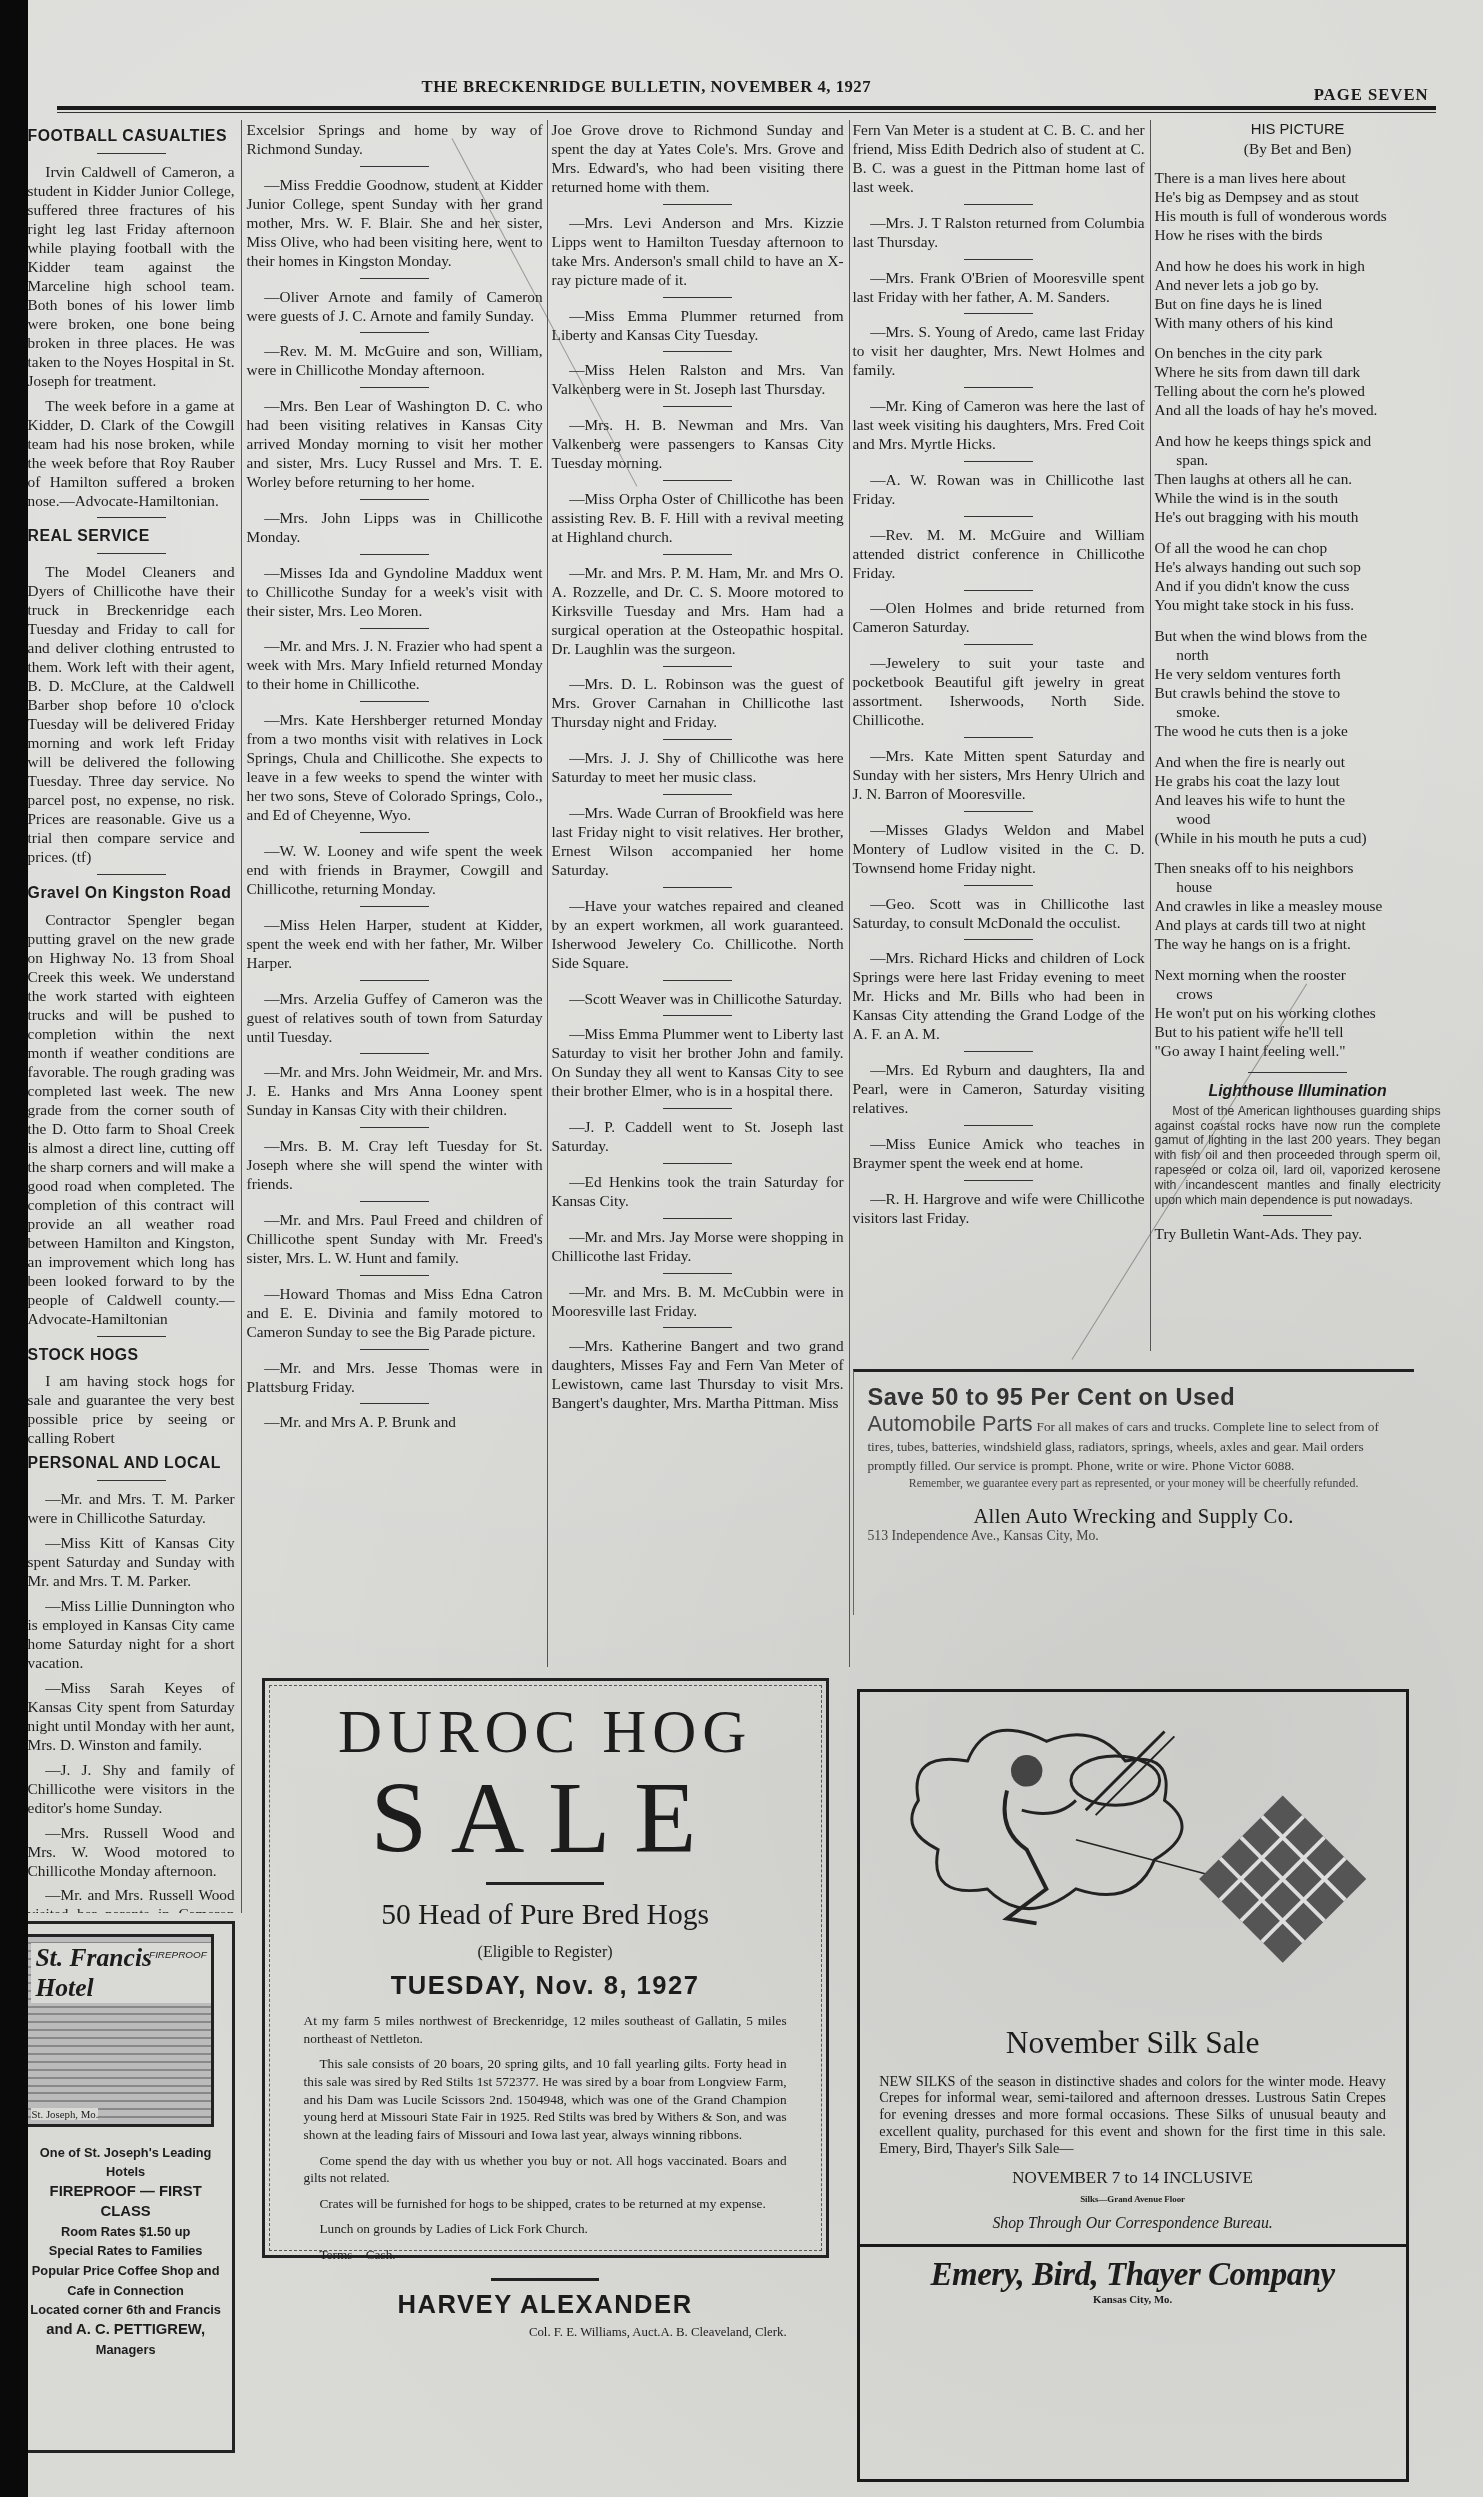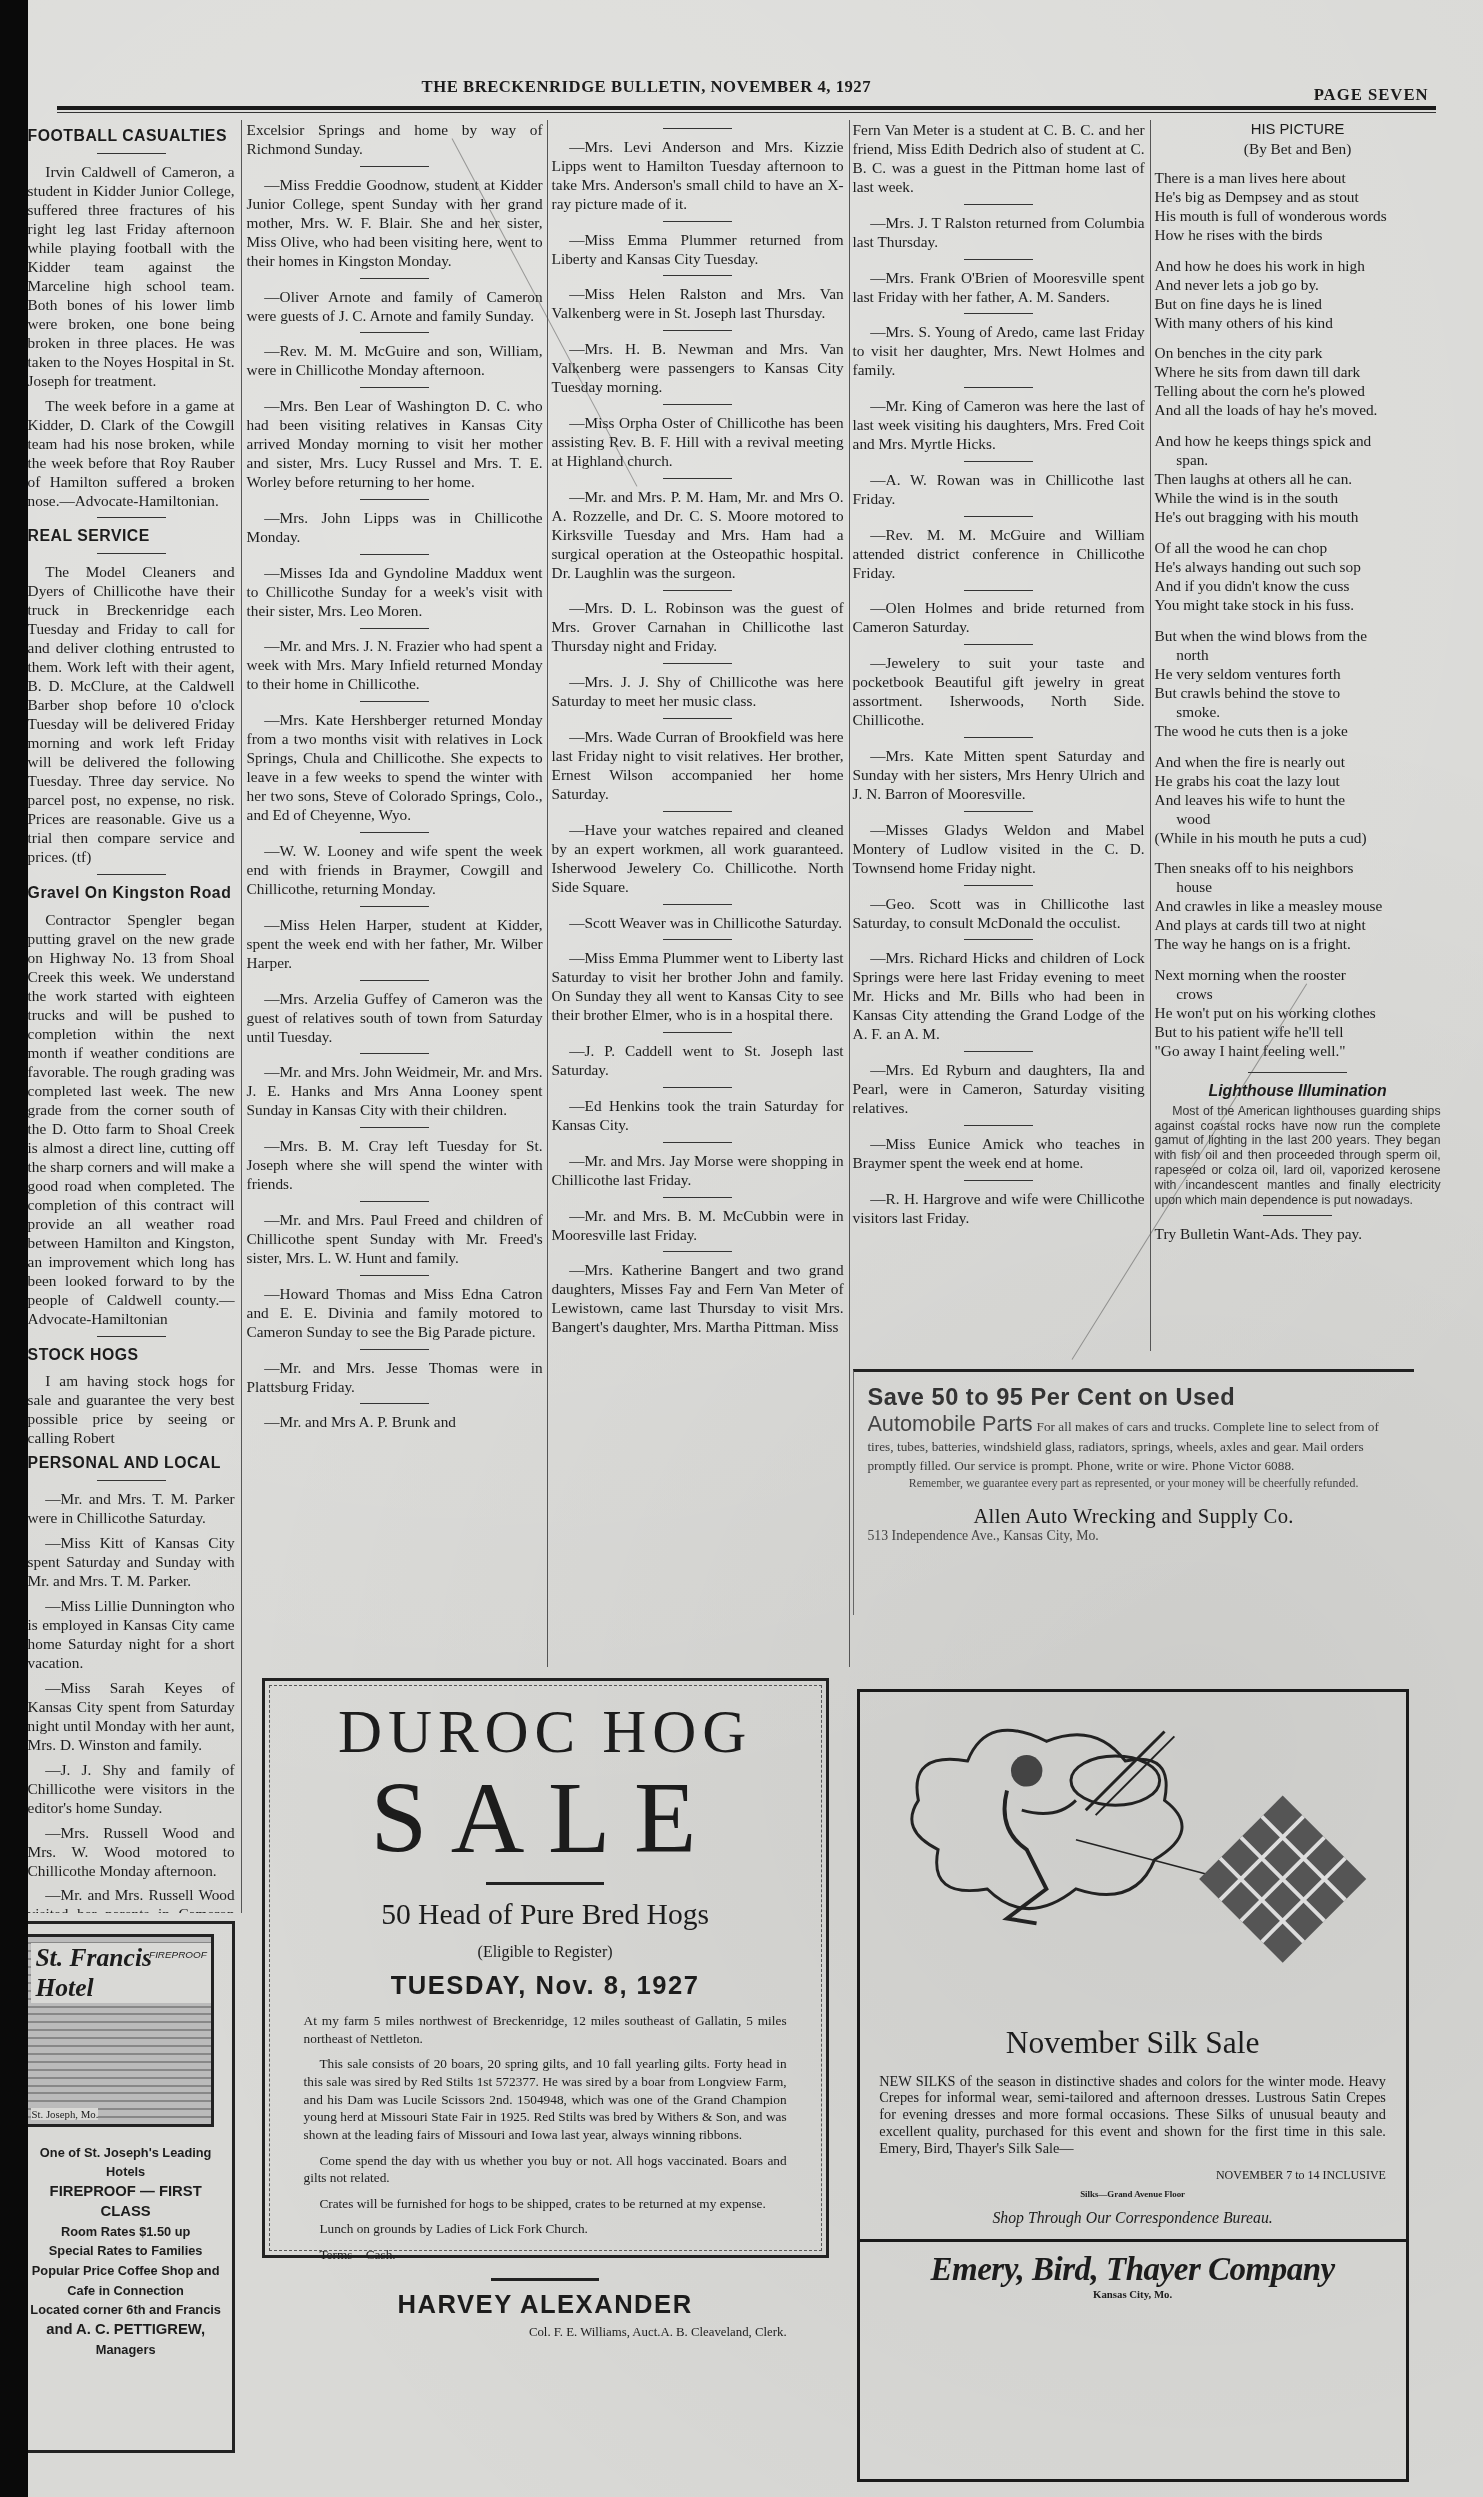--- a/index.html
+++ b/index.html
@@ -104,21 +104,21 @@
   .duroc-foot { display: flex; justify-content: flex-end; font-size: 12.8px; margin-top: 5.9px; }
 
   
   .silk-ad {
     position: absolute; left: 829px; top: 1689px; width: 552px; height: 793px;
     border: 3.9px solid #1a1a1a; box-sizing: border-box; padding: 0 19.7px;
   }
   .silk-art { position: relative; height: 325px; }
   .silk-title { text-align: center; font-family: "Liberation Serif", serif; font-size: 31.5px; margin: 7.9px 0 11.8px 0; }
   .silk-body { font-size: 14.3px; line-height: 16.7px; text-align: justify; }
-  .silk-dates { text-align: right; font-size: 12px; margin-top: 11.8px; }
+  .silk-dates { text-align: center; font-size: 17px; margin-top: 11.8px; }
   .silk-floor { text-align: center; font-size: 8.9px; font-weight: bold; margin-top: 5.9px; }
   .silk-shop { text-align: center; font-family: "Liberation Serif", serif; font-style: italic; font-size: 15.8px; margin-top: 9.9px; }
   .silk-sep { height: 3px; background: #1a1a1a; margin: 11.8px -19.7px 9.9px -19.7px; }
   .silk-co { text-align: center; font-family: "Liberation Serif", serif; font-style: italic; font-weight: bold; font-size: 33px; letter-spacing: -0.5px; }
   .silk-city { text-align: center; font-size: 10.8px; font-weight: bold; }
 
   .crease { position: absolute; height: 1px; background: rgba(60,60,60,0.45); transform-origin: left center; }
 </style>
 </head>
 <body>
@@ -207,20 +207,21 @@
     <div class="sep"></div>
     <p>—Howard Thomas and Miss Edna Catron and E. E. Divinia and family motored to Cameron Sunday to see the Big Parade picture.</p>
     <div class="sep"></div>
     <p>—Mr. and Mrs. Jesse Thomas were in Plattsburg Friday.</p>
     <div class="sep"></div>
     <p>—Mr. and Mrs A. P. Brunk and</p>
   </div>
   <div class="vline" style="left:519px; top:120px; height:1547px;"></div>
 
   <div class="col c3">
+    <p class="noindent">Joe Grove drove to Richmond Sunday and spent the day at Yates Cole's. Mrs. Grove and Mrs. Edward's, who had been visiting there returned home with them.</p>
     <div class="sep"></div>
     <p>—Mrs. Levi Anderson and Mrs. Kizzie Lipps went to Hamilton Tuesday afternoon to take Mrs. Anderson's small child to have an X-ray picture made of it.</p>
     <div class="sep"></div>
     <p>—Miss Emma Plummer returned from Liberty and Kansas City Tuesday.</p>
     <div class="sep"></div>
     <p>—Miss Helen Ralston and Mrs. Van Valkenberg were in St. Joseph last Thursday.</p>
     <div class="sep"></div>
     <p>—Mrs. H. B. Newman and Mrs. Van Valkenberg were passengers to Kansas City Tuesday morning.</p>
     <div class="sep"></div>
     <p>—Miss Orpha Oster of Chillicothe has been assisting Rev. B. F. Hill with a revival meeting at Highland church.</p>

